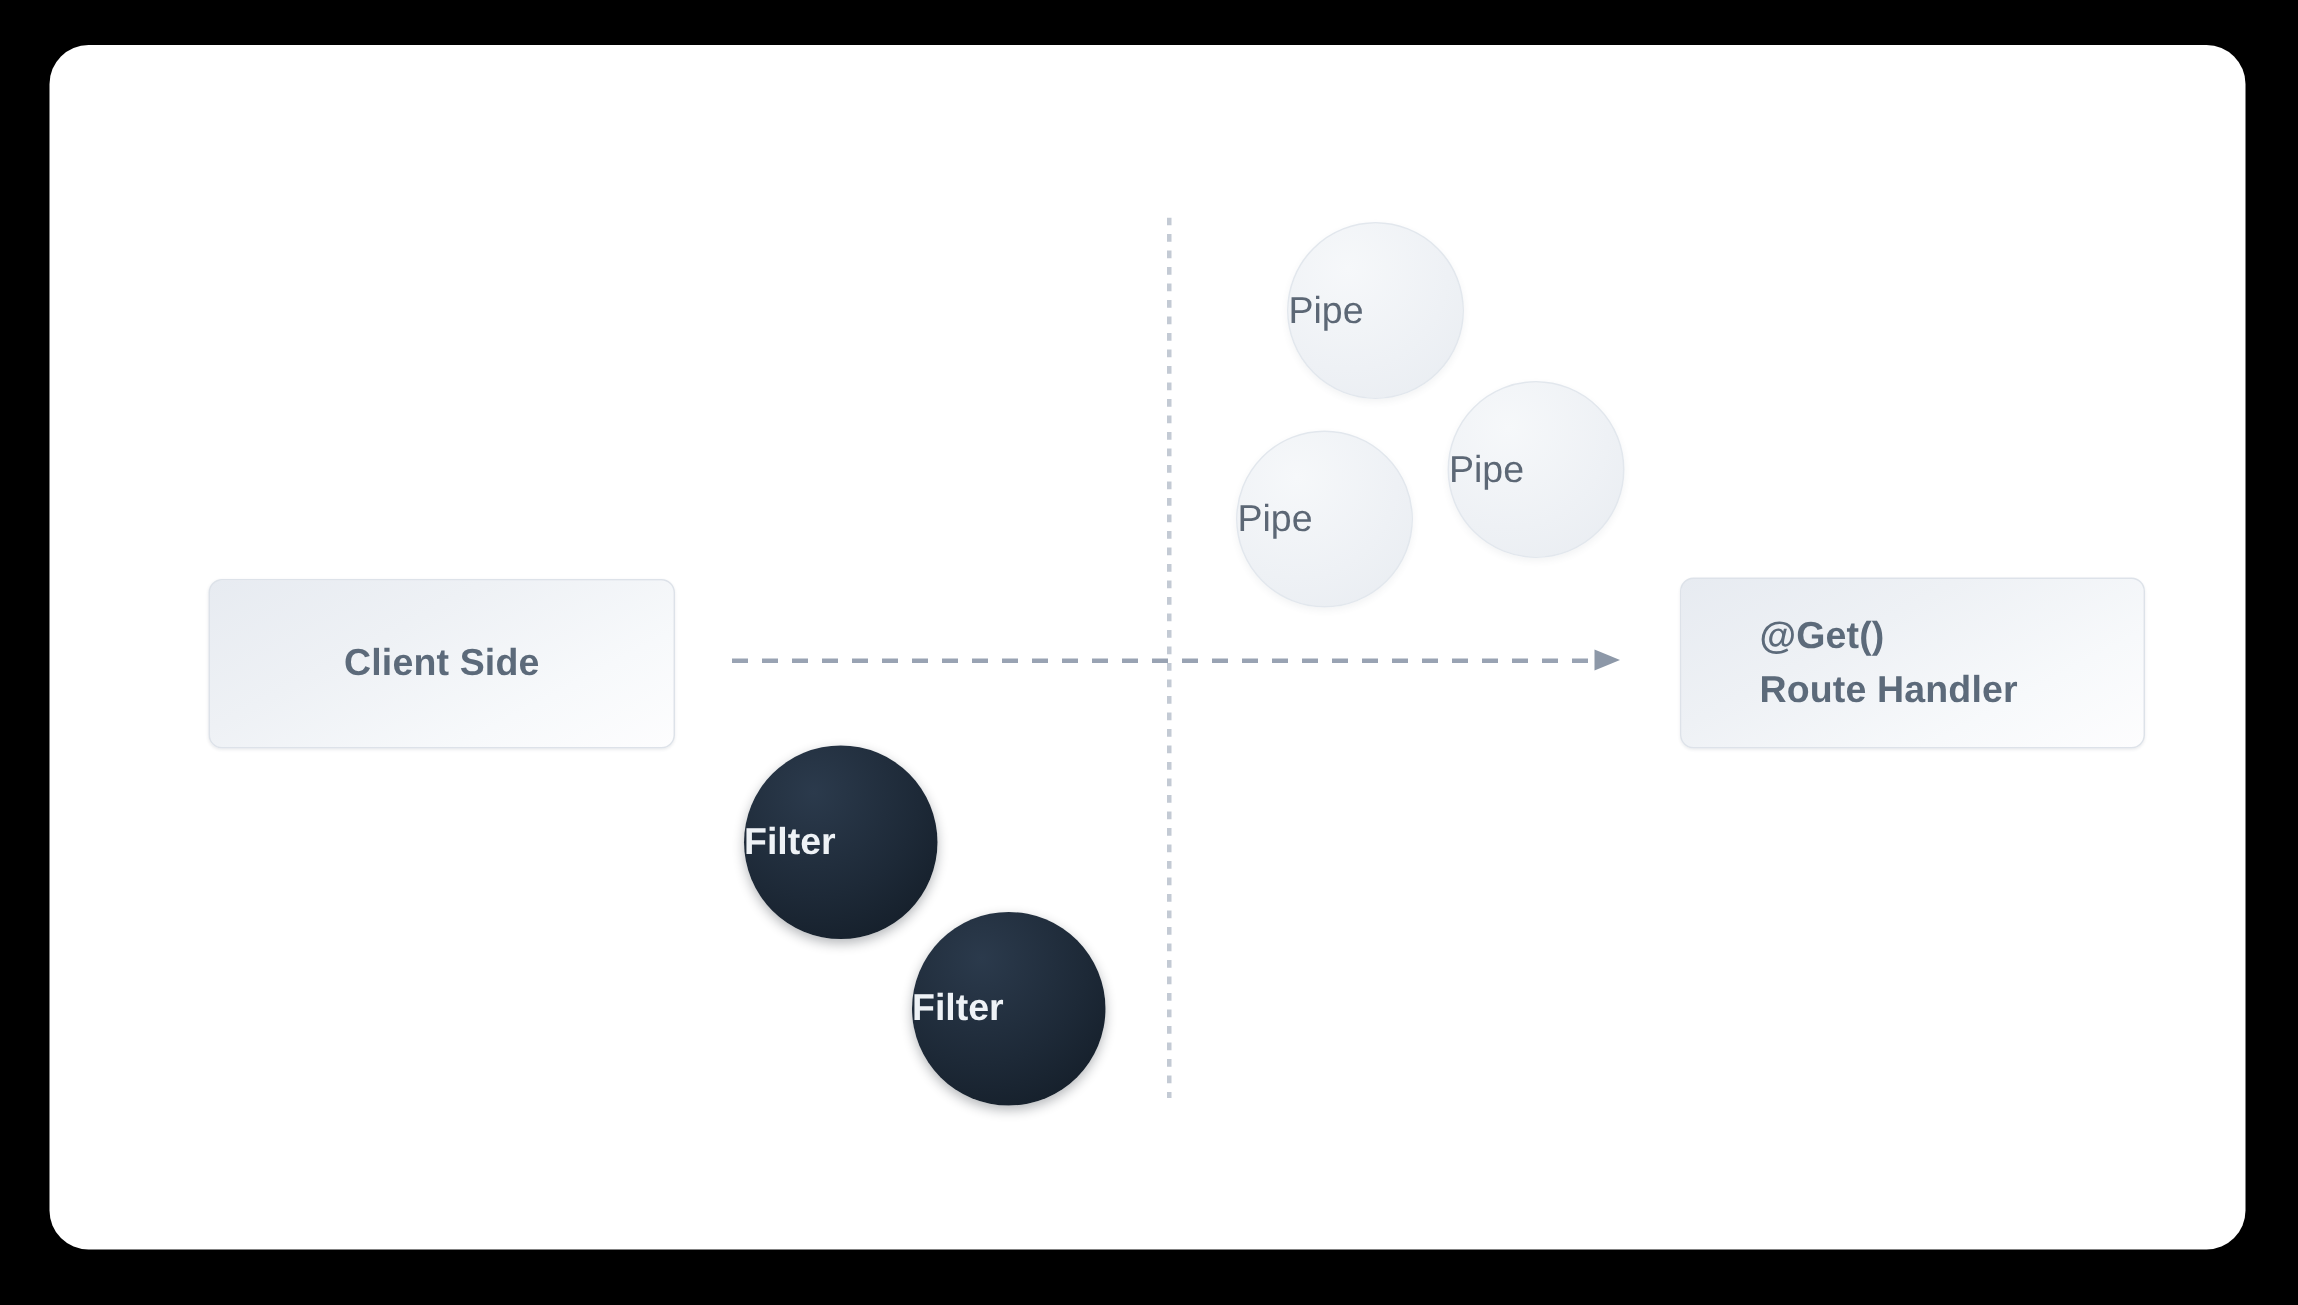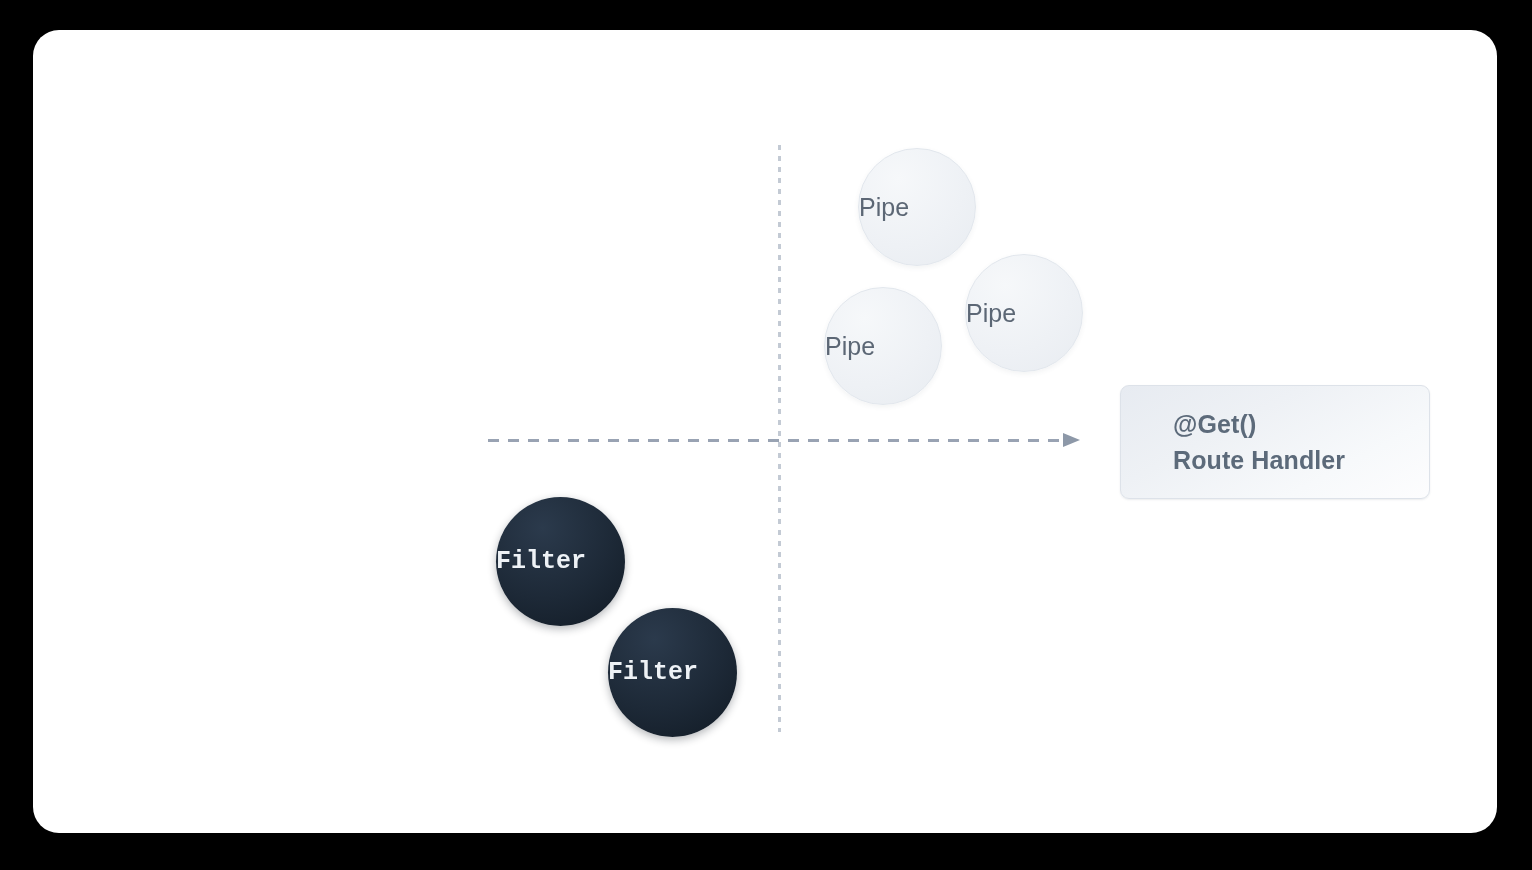--- a/index.html
+++ b/index.html
@@ -145,21 +145,20 @@
   }
 
   .filter-circle {
     background: radial-gradient(circle at 36% 24%, #2b3a4c 0%, #1d2937 55%, #111a24 100%);
     box-shadow: 0 3px 8px rgba(12, 20, 30, 0.30);
   }
   .filter-circle .node-label {
     color: #eef2f6;
     font-size: 25px;
     font-weight: bold;
-    font-family: Liberation Mono, monospace;
   }
 
   #pipe-circle-1 { left: 825px;  top: 118px; width: 118px; height: 118px; }
   #pipe-circle-2 { left: 791px;  top: 257px; width: 118px; height: 118px; }
   #pipe-circle-3 { left: 932px;  top: 224px; width: 118px; height: 118px; }
 
   #filter-circle-1 { left: 463px; top: 467px; width: 129px; height: 129px; }
   #filter-circle-2 { left: 575px; top: 578px; width: 129px; height: 129px; }
 </style>
 </head>
@@ -168,20 +167,23 @@
 <div id="stage">
   <div class="card">
 
     <div class="divider-vertical"></div>
 
     <div class="flow-arrow">
       <div class="line"></div>
       <div class="head"></div>
     </div>
 
+    <div class="node-box" id="client-side-node">
+      <span class="node-label">Client Side</span>
+    </div>
 
     <div class="node-box" id="route-handler-node">
       <span class="node-label">@Get()
 Route Handler</span>
     </div>
 
     <div class="node-circle pipe-circle" id="pipe-circle-1">
       <span class="node-label">Pipe</span>
     </div>
     <div class="node-circle pipe-circle" id="pipe-circle-2">

